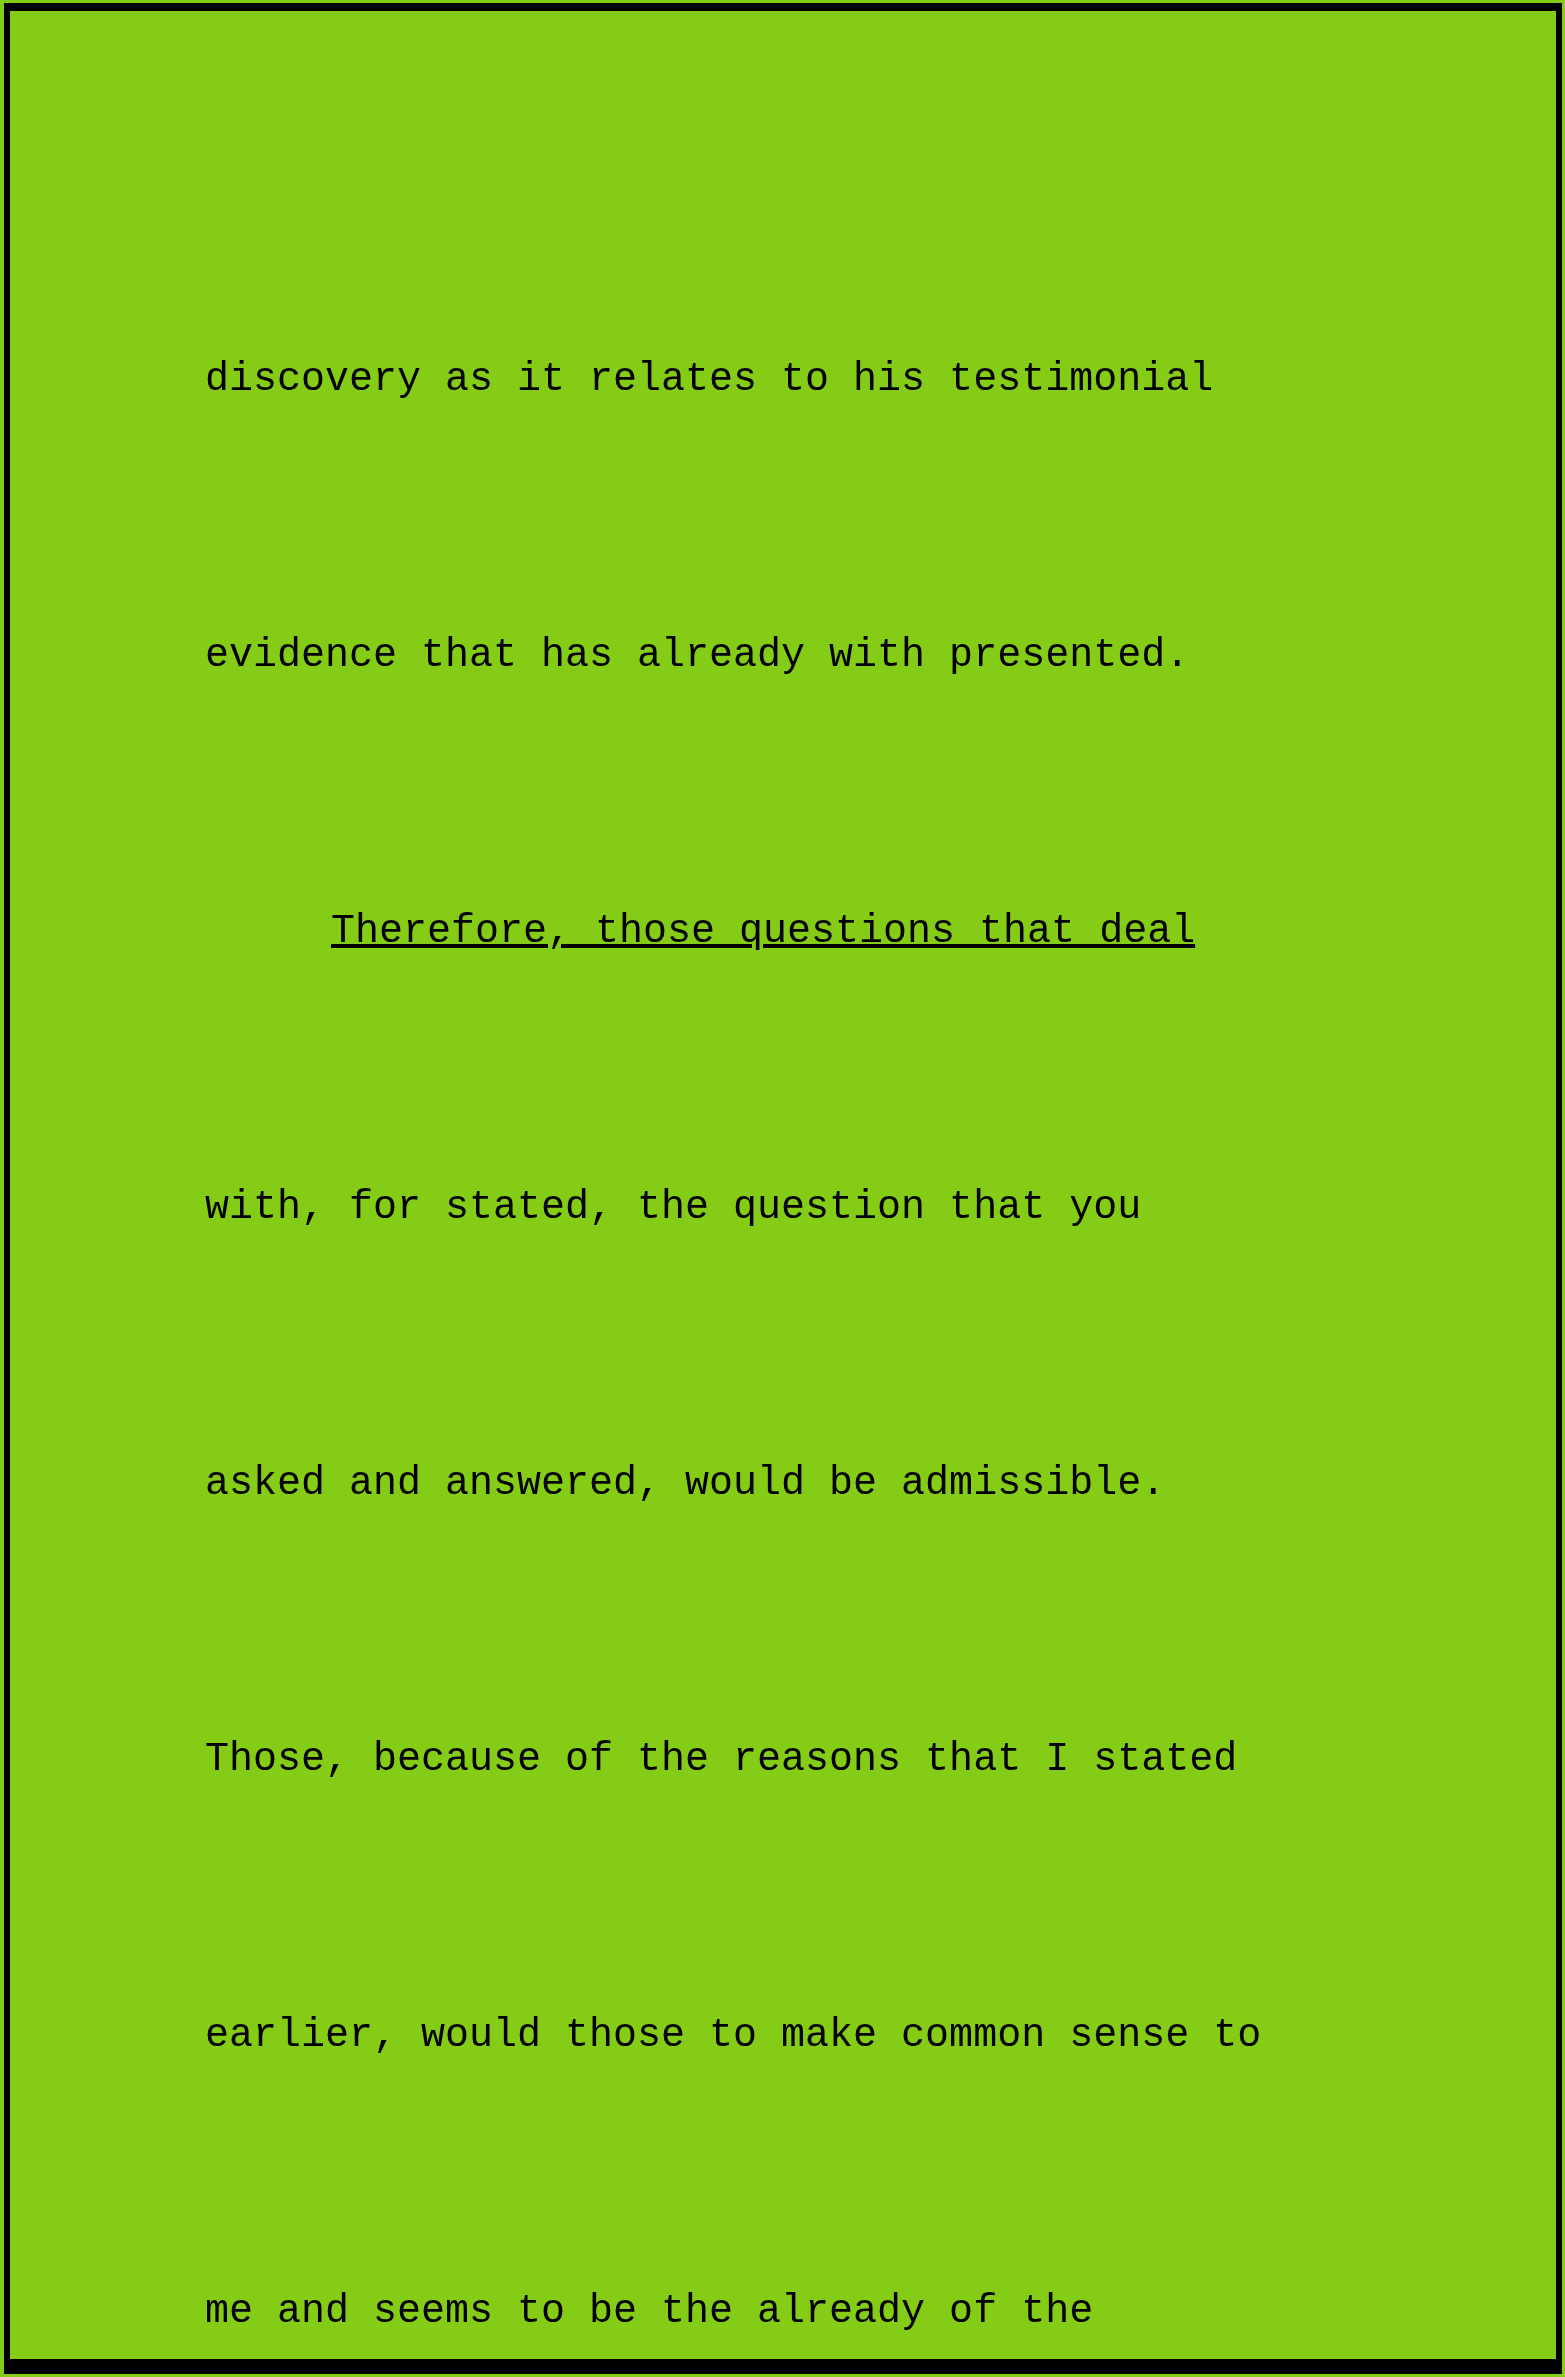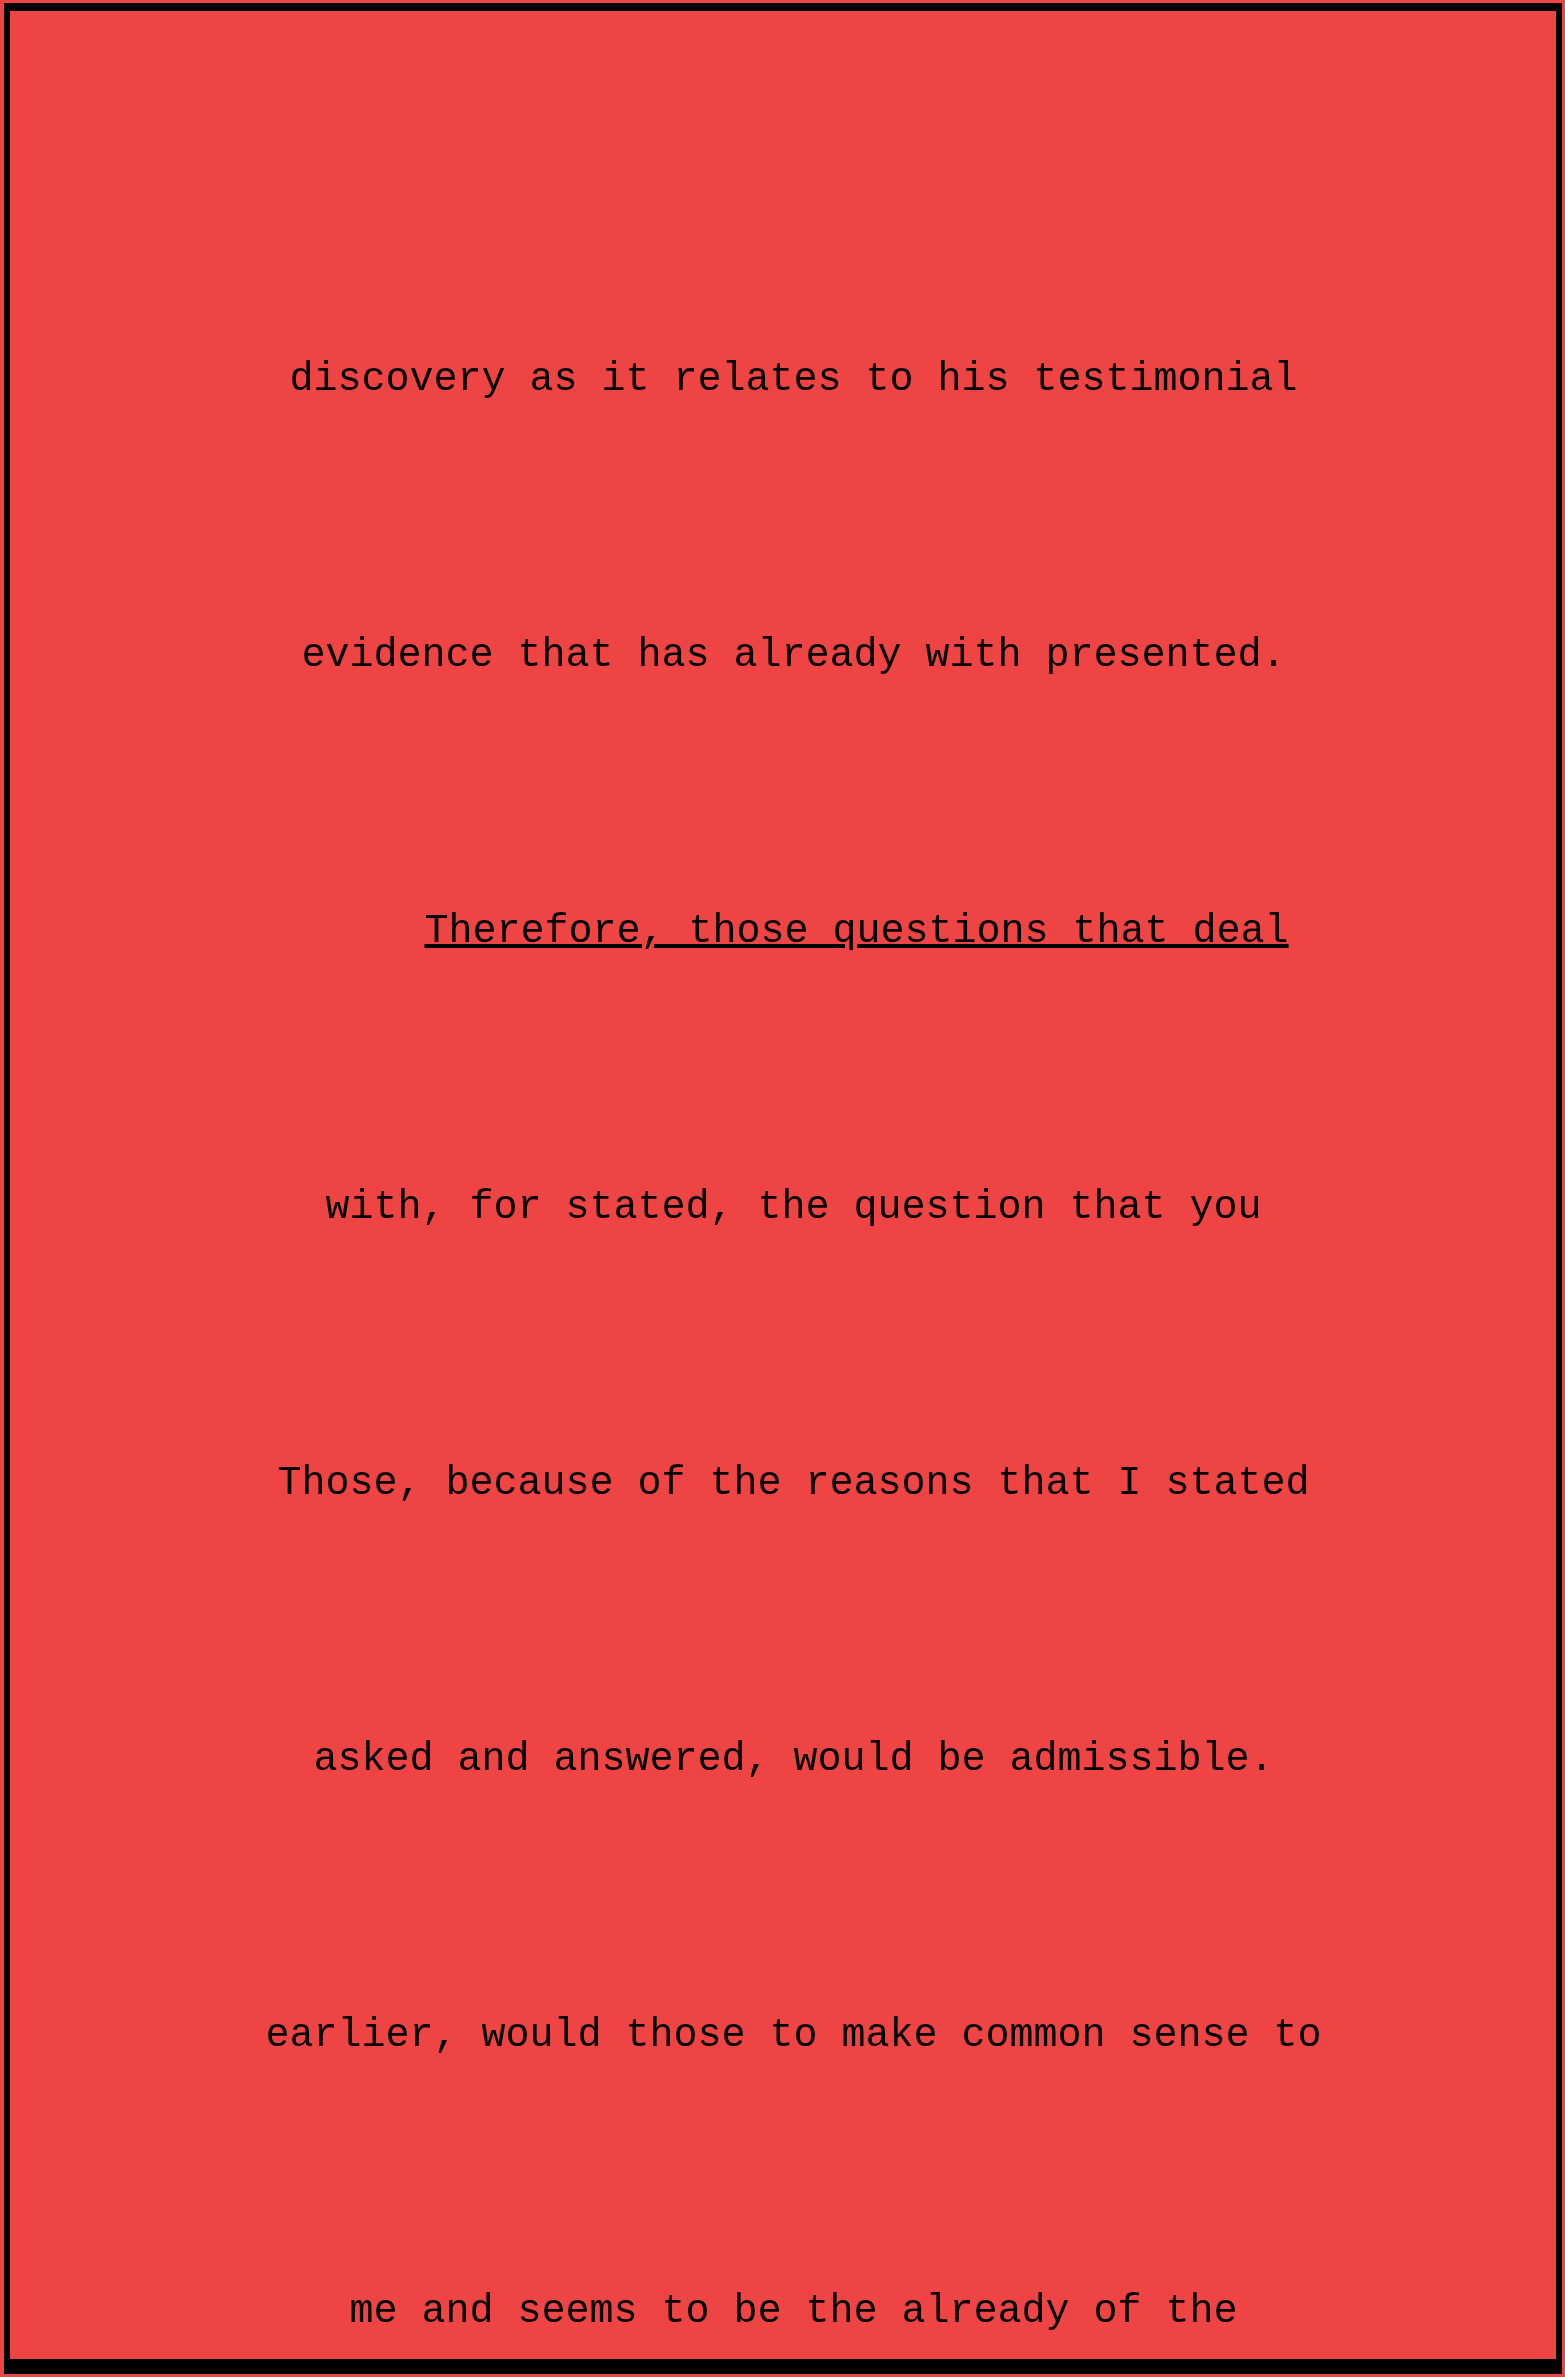--- a/index.html
+++ b/index.html
@@ -4,25 +4,24 @@
 <style>
   html, body {
     margin: 0;
     padding: 0;
     background: #ffffff;
   }
   .page {
     position: relative;
     width: 1566px;
     height: 2377px;
-    background: #ef4444;
+    background: #84cc16;
     overflow: hidden;
     font-family: "Liberation Mono", "DejaVu Sans Mono", monospace;
     color: #000000;
-    text-align: center;
   }
   .frame {
     position: absolute;
     left: 4.1px;
     top: 2.5px;
     right: 4.1px;
     bottom: 3.3px;
     border: 6.6px solid #000000;
     border-top-width: 8.3px;
     border-bottom-width: 15px;
@@ -45,22 +44,22 @@
 
 <div class="page">
   <div class="frame"></div>
 
   <div class="content">
 
     <div class="line"><span>discovery as it relates to his testimonial</span></div>
     <div class="line"><span>evidence that has already with presented.</span></div>
     <div class="line indent"><span>Therefore, those questions that deal</span></div>
     <div class="line"><span>with, for stated, the question that you</span></div>
+    <div class="line"><span>asked and answered, would be admissible.</span></div>
     <div class="line"><span>Those, because of the reasons that I stated</span></div>
-    <div class="line"><span>asked and answered, would be admissible.</span></div>
     <div class="line"><span>earlier, would those to make common sense to</span></div>
     <div class="line"><span>me and seems to be the already of the</span></div>
     
     
     
     
     
     
     
 

